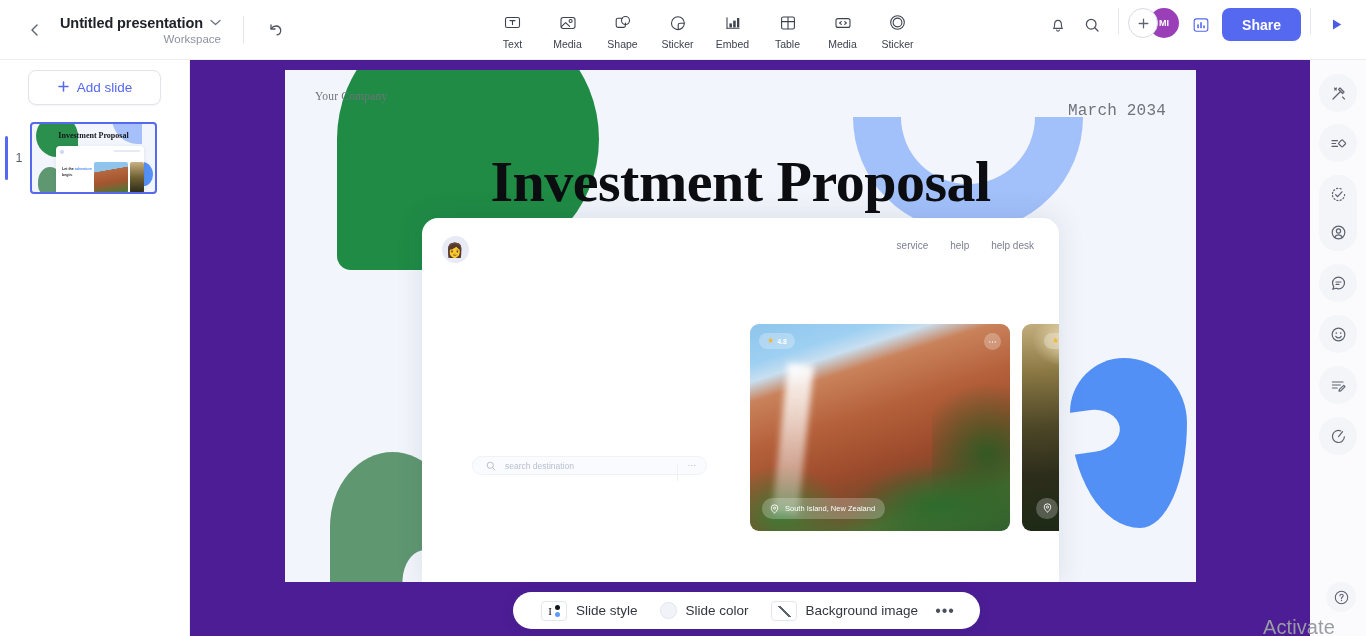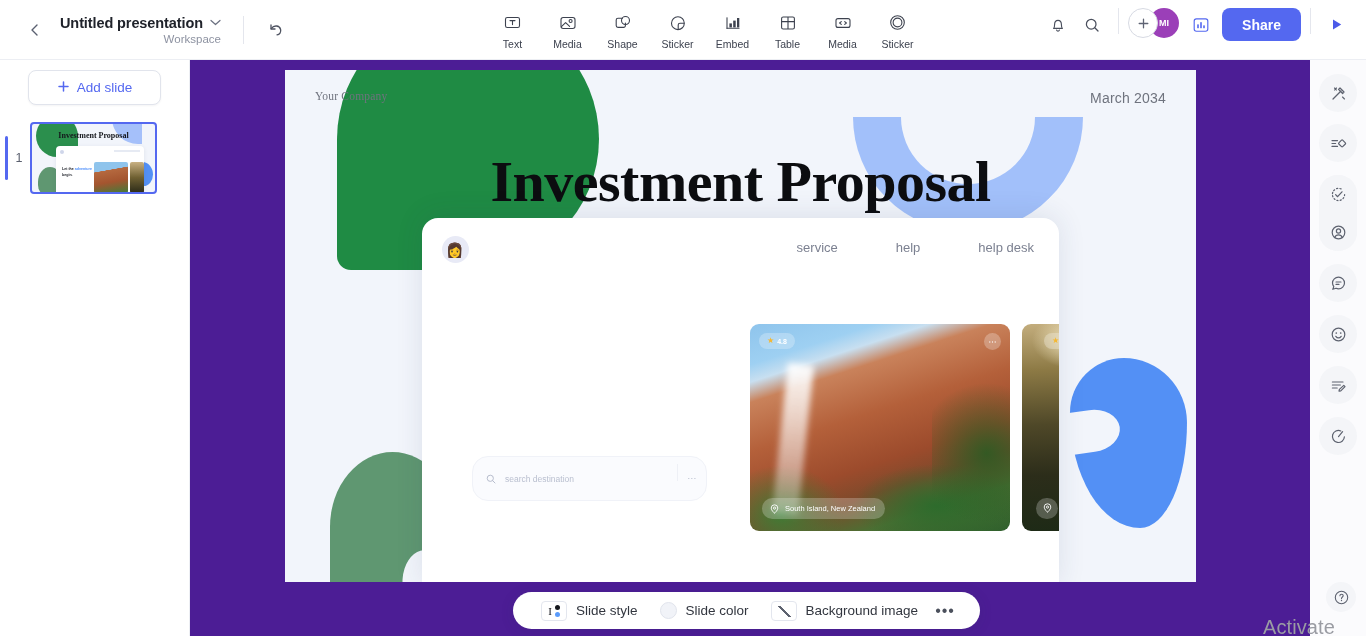--- a/index.html
+++ b/index.html
@@ -244,23 +244,23 @@
     transform: rotate(-8deg);
   }
 
   .slide-company {
     position: absolute; left: 30px; top: 20px;
     font-family: "Liberation Serif", serif;
     font-size: 11.5px; color: #6f737e; letter-spacing: .2px;
     z-index: 4;
   }
   .slide-date {
-    position: absolute; right: 30px; top: 20px;
-    font-family: Liberation Sans, sans-serif;
-    font-size: 14px; color: #6f737e; letter-spacing: .2px;
+    position: absolute; right: 30px; top: 32px;
+    font-family: Liberation Mono, monospace;
+    font-size: 16px; color: #6f737e; letter-spacing: .2px;
     z-index: 4;
   }
   .slide-title {
     position: absolute; left: 0; top: 78px; width: 100%;
     text-align: center;
     font-family: "Liberation Serif", serif;
     font-weight: bold; font-size: 58px; color: #0c0d10;
     letter-spacing: -0.5px; z-index: 5;
   }
 
@@ -277,32 +277,32 @@
     position: absolute; left: 20px; top: 18px;
     width: 27px; height: 27px; border-radius: 50%;
     background: #e8eaf6;
     display: flex; align-items: center; justify-content: center;
     font-size: 14px;
   }
   .mock-nav {
     position: absolute; right: 25px; top: 22px;
     display: flex; gap: 22px;
   }
-  .mock-nav span { font-size: 13px; color: #7c8191; margin-left: 36px; }
+  .mock-nav span { font-size: 10px; color: #7c8191; }
 
   .mock-head {
     position: absolute; left: 50px; top: 148px;
     font-size: 28.5px; line-height: 1.45;
     font-weight: bold; color: #18191f; letter-spacing: -0.6px;
   }
   .mock-head em { font-style: normal; color: #4b8dfb; }
 
   .mock-search {
     position: absolute; left: 50px; top: 238px;
-    width: 235px; height: 45px; border-radius: 16px;
+    width: 235px; height: 19px; border-radius: 16px;
     background: #fafbfe; border: 1px solid #f0f2f8;
     display: flex; align-items: center;
   }
   .mock-search .s-ico { margin-left: 13px; color: #b7bdcd; display:flex; }
   .mock-search .s-ph {
     margin-left: 9px; font-size: 8.5px; color: #b9bfcf;
   }
   .mock-search .s-div {
     position: absolute; right: 28px; top: 7px;
     width: 1px; height: 17px; background: #eef0f6;

